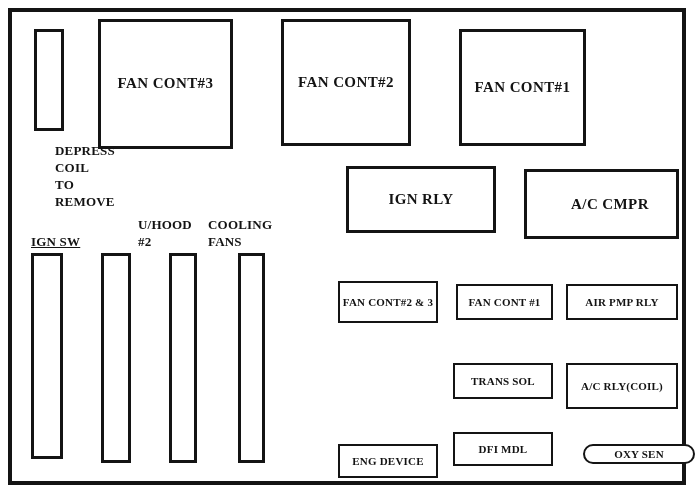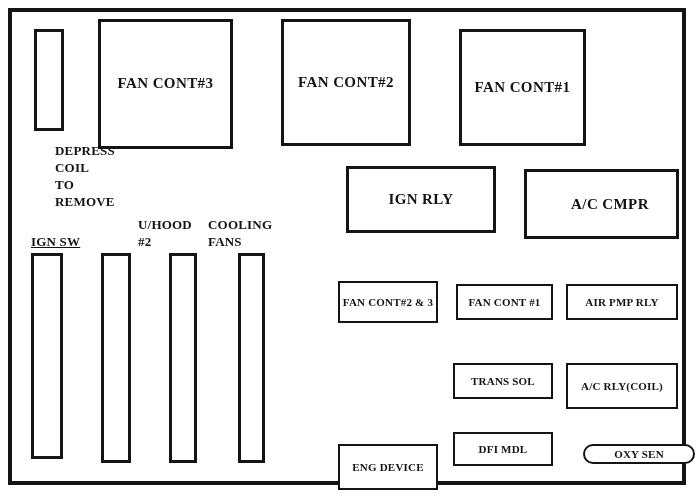--- a/index.html
+++ b/index.html
@@ -141,21 +141,21 @@
 
     <div class="box small" style="left:441px; top:351px; width:100px; height:36px;">
       <div>TRANS SOL</div>
     </div>
 
     <div class="box small" style="left:554px; top:344px; width:112px; height:46px;margin-top:7px;">
       <div>A/C RLY</div>
       <div>(COIL)</div>
     </div>
 
-    <div class="box small" style="left:326px; top:432px; width:100px; height:46px;">
+    <div class="box small" style="left:326px; top:432px; width:100px; height:34px;">
       <div>ENG DEVICE</div>
     </div>
 
     <div class="box small" style="left:441px; top:420px; width:100px; height:34px;">
       <div>DFI MDL</div>
     </div>
 
     <div class="box small" style="left:571px; top:432px; width:112px; height:20px;border-radius:17px;">
       <div>OXY SEN</div>
     </div>

